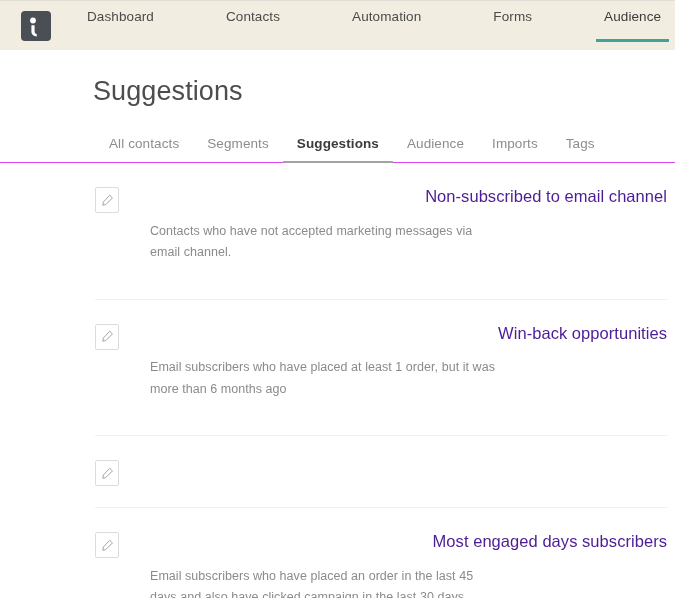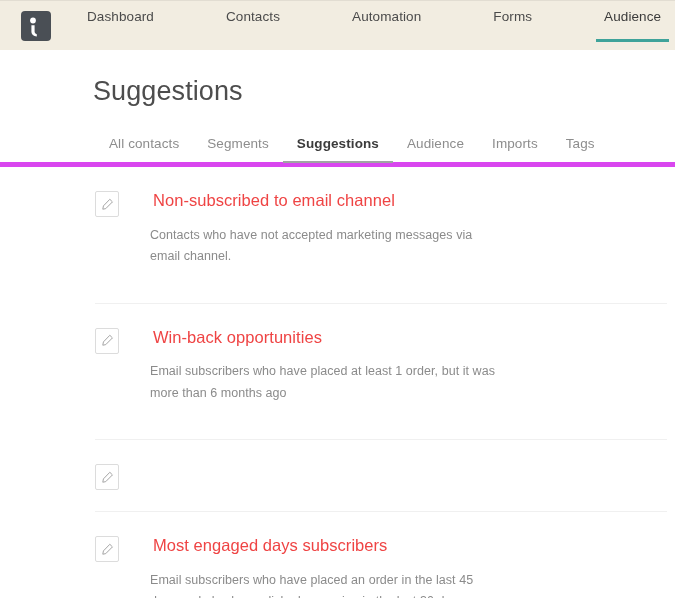--- a/index.html
+++ b/index.html
@@ -83,21 +83,21 @@
     padding: 26px 0 0 93px;
     letter-spacing: .1px;
   }
 
   
   .subtabs {
     margin: 29px 0 0 0;
     padding: 0 0 0 95px;
     display: flex;
     align-items: flex-end;
-    border-bottom: 5px solid #d946ef;
+    border-bottom: 1px solid #d946ef;
     position: relative;
   }
   .subtab {
     font-size: 13.5px;
     color: #8d8d8d;
     padding: 0 14px 11px 14px;
     cursor: pointer;
     white-space: nowrap;
     position: relative;
     letter-spacing: .1px;
@@ -144,25 +144,26 @@
     justify-content: center;
     background: #fff;
   }
   .sugg-icon svg { display: block; }
   .sugg-body {
     flex: 1 1 auto;
     min-width: 0;
   }
   .sugg-title {
     font-size: 16.5px;
-    color: #ef4444;
+    color: #4c1d95;
     line-height: 1.25;
     margin: 0 0 7px 17px;
     font-weight: 400;
     letter-spacing: .05px;
+    text-align: right;
   }
   .sugg-desc {
     font-size: 12.5px;
     color: #8b8b8b;
     line-height: 1.72;
     margin: 14px;
     max-width: 350px;
     letter-spacing: .05px;
   }
 </style>

